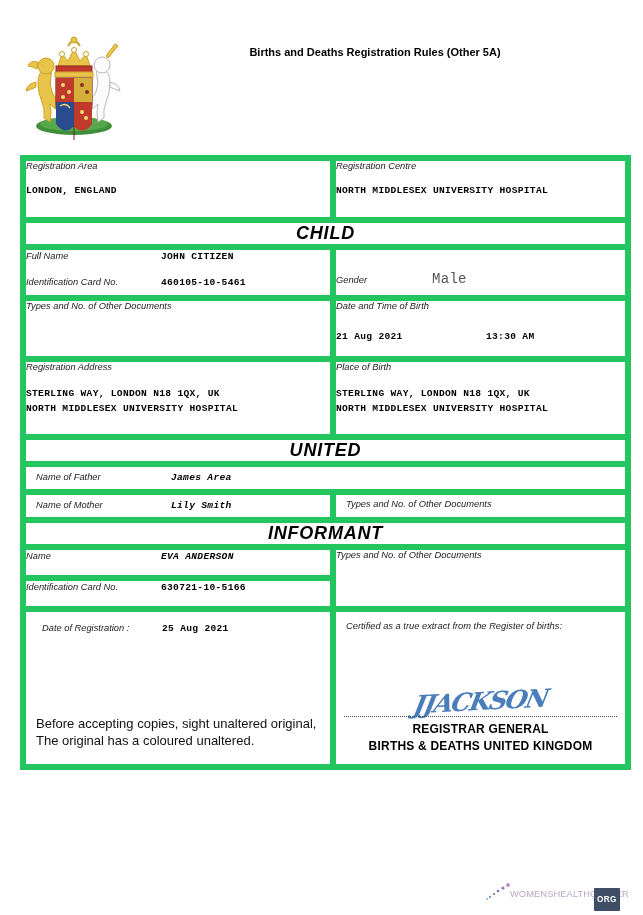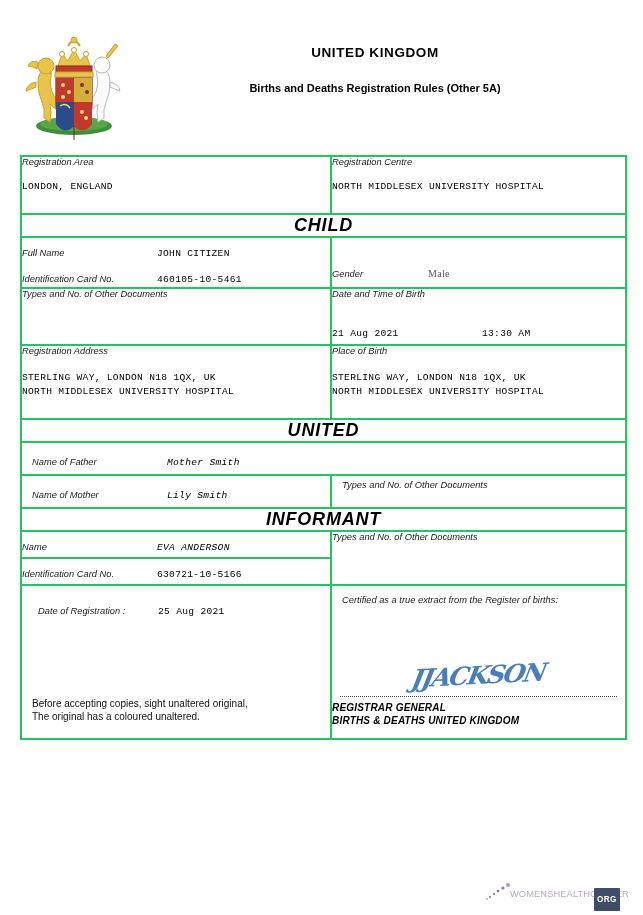--- a/index.html
+++ b/index.html
@@ -18,79 +18,79 @@
   .country{font-size:13.5px;font-weight:bold;letter-spacing:.6px;line-height:1;margin-top:22px;}
   .doc-title{font-size:33px;font-weight:bold;letter-spacing:.5px;line-height:1;margin-top:17px;}
   .rules{font-size:11px;font-weight:bold;margin-top:23px;line-height:1;}
 
   
   .cert{
     position:absolute;left:20px;top:155px;width:605px;
     border-collapse:collapse;table-layout:fixed;
   }
   .cert td{
-    border:2px solid #22c55e;
+    border:6px solid #22c55e;
     vertical-align:top;
     padding:0;
   }
   .lab{
     font-size:9.3px;font-style:italic;color:#222;
     display:block;line-height:1.1;
   }
   .val{
     font-family:"Liberation Mono","DejaVu Sans Mono",monospace;
-    font-size:9.6px;font-weight:normal;letter-spacing:.3px;
+    font-size:9.6px;font-weight:bold;letter-spacing:.3px;
     display:block;line-height:1.45;white-space:pre;
   }
   .val-it{font-style:italic;}
   .val-light{
-    font-family:Liberation Serif, serif;
-    font-size:10px;font-weight:normal;color:#555;letter-spacing:.3px;
+    font-family:Liberation Mono, monospace;
+    font-size:14px;font-weight:normal;color:#555;letter-spacing:.3px;
   }
   .pad{padding:7px 9px 7px 10px;}
 
   
   .section-head{
     text-align:center;font-size:18px;font-weight:bold;font-style:italic;
     letter-spacing:.8px;padding:9px 0 9px 0;
   }
 
   
-  .cellrow{display:flex;align-items:baseline;margin-top:9px;}
+  .cellrow{display:flex;align-items:baseline;}
   .cellrow .lab{flex:0 0 auto;}
   .lab-w{width:135px;}
   .lab-w2{width:96px;}
   .lab-w3{width:120px;}
 
   .line-sp{height:13px;}
 
   .addr .val{line-height:1.5;}
 
   
   .disclaimer{
-    font-size:10px;line-height:1.35;color:#111;
+    font-size:13px;line-height:1.35;color:#111;
   }
   .sig-wrap{text-align:center;}
   .signature{
     font-family:"DejaVu Serif",serif;
     font-style:italic;font-weight:bold;
     font-size:25px;color:#4a7ebb;
     letter-spacing:-2px;
     transform:skewX(-14deg) rotate(-3deg);
     display:inline-block;
     margin:0 0 2px 0;
     white-space:nowrap;
   }
   .dotline{
     border-top:1.5px dotted #444;
     margin:2px 8px 4px 8px;height:0;
   }
   .reg-cap{
-    font-size:10px;font-style:italic;font-weight:bold;
-    line-height:1.35;letter-spacing:.2px;
+    font-size:12px;font-weight:bold;
+    text-align:center;line-height:1.35;letter-spacing:.2px;
   }
 
   
   .watermark{
     position:absolute;left:486px;top:882px;width:150px;height:24px;
   }
   .wm-text{
     position:absolute;left:24px;top:7px;
     font-size:9.3px;letter-spacing:.1px;
     color:#b9a7c4;font-weight:normal;white-space:nowrap;
@@ -154,21 +154,20 @@
           <circle cx="60" cy="57" r="2" fill="#8e2b20"></circle>
             <circle cx="65" cy="64" r="2" fill="#8e2b20"></circle>
           <circle cx="60" cy="84" r="2"></circle>
             <circle cx="64" cy="90" r="2"></circle>
         </g>
         <path d="M38 78 q6 -4 10 2" stroke="#f2d873" stroke-width="1.4" fill="none"></path>
       </svg>
     </div>
 
     <div class="title-block">
-      <div class="country">UNITED KINGDOM</div>
       <div class="rules">Births and Deaths Registration Rules (Other 5A)</div>
     </div>
   </div>
 
   <table class="cert">
     <colgroup>
       <col style="width:310px">
         <col style="width:295px">
     </colgroup>
 
@@ -240,21 +239,21 @@
     </tr>
 
     <tr>
       <td colspan="2" class="section-head">UNITED</td>
     </tr>
 
     <tr>
       <td colspan="2" style="padding:4px 23px 4px 10px;height:12px">
         <div class="cellrow">
           <span class="lab lab-w">Name of Father</span>
-          <span class="val val-it">Mother Smith</span>
+          <span class="val val-it">James Area</span>
         </div>
       </td>
     </tr>
 
     <tr>
       <td style="padding:4px 9px 4px 10px;height:12px">
         <div class="cellrow">
           <span class="lab lab-w">Name of Mother</span>
           <span class="val val-it">Lily Smith</span>
         </div>

